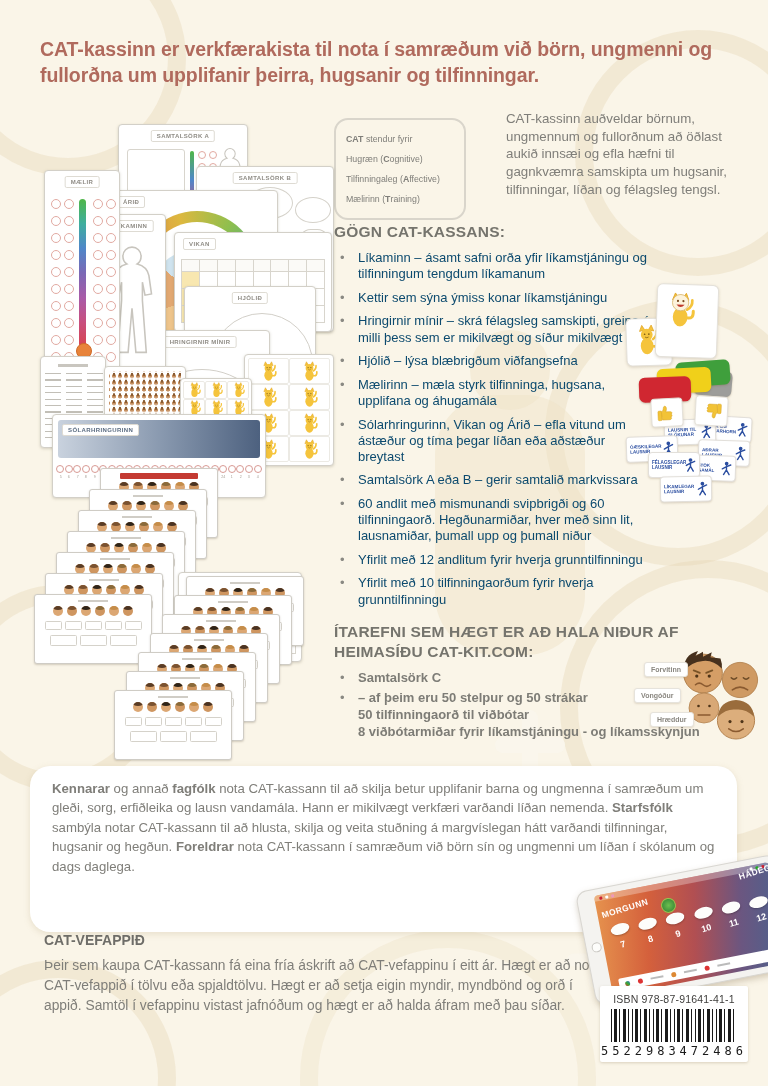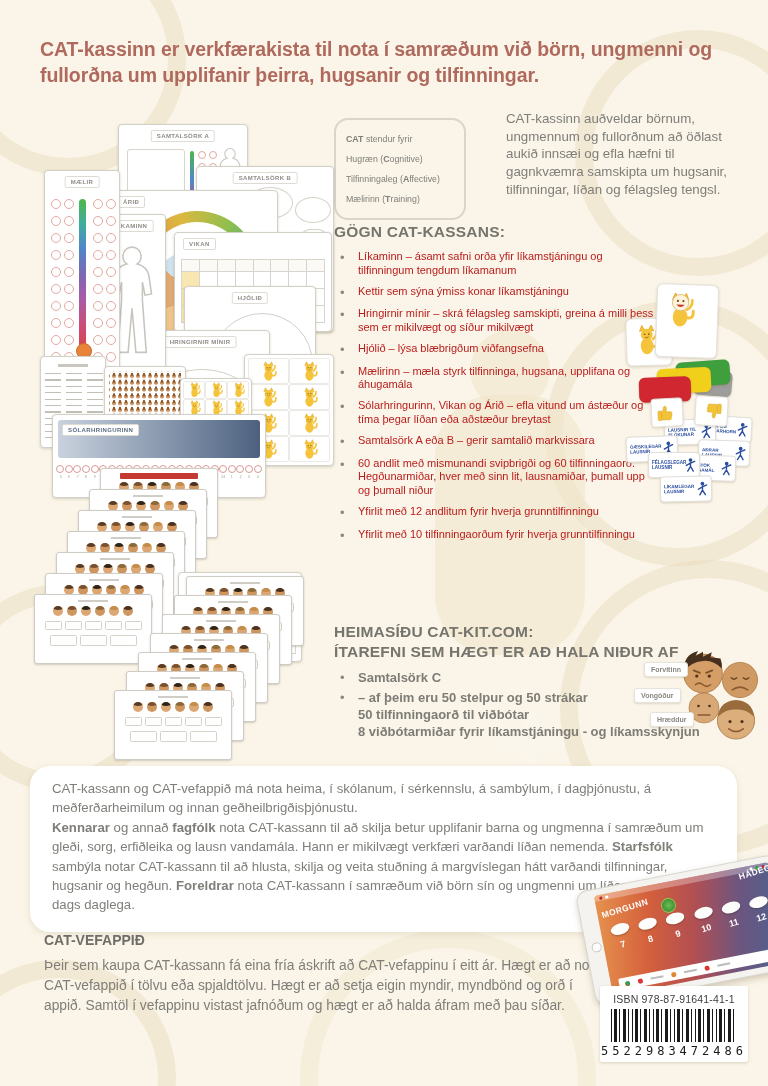--- a/index.html
+++ b/index.html
@@ -18,21 +18,21 @@
   
   .acro{position:absolute;left:334px;top:118px;width:132px;height:102px;border:2px solid #d9d5cb;
         border-radius:14px;padding:9px 4px 9px 10px;box-sizing:border-box;}
   .acl{font-size:8.8px;line-height:20px;white-space:nowrap;color:#7f7e79;}
   .intro-p{position:absolute;left:506px;top:110px;width:240px;font-size:13.3px;line-height:1.33;color:#7f7e79;}
   .sect-h{font-size:15.5px;font-weight:bold;color:#75746d;letter-spacing:.2px;line-height:1.3;}
   .gogn{position:absolute;left:334px;top:222px;width:320px;}
   .gogn ul,.ita ul{list-style:none;margin:8px 0 0 0;padding:0;}
   .gogn li{display:flex;margin-bottom:7.5px;}
   .blt{width:24px;flex:0 0 24px;font-size:13px;color:#8a8983;text-indent:6px;}
-  .btx{width:300px;font-size:11px;line-height:1.24;color:#b91c1c;}
+  .btx{width:300px;font-size:13px;line-height:1.24;color:#0c4a6e;}
   .ita{position:absolute;left:334px;top:622px;width:400px;}
   .ita li{display:flex;margin-bottom:3px;}
   .ilines{font-size:13px;font-weight:bold;color:#7d7c76;line-height:1.3;}
   
   .card{position:absolute;background:#fff;border:1px solid #d3d0c8;border-radius:4px;
         box-shadow:0 1px 3px rgba(120,110,90,.28);box-sizing:border-box;overflow:hidden;}
   .pill{position:absolute;top:5px;left:50%;transform:translateX(-50%);background:#fff;border:1px solid #dedbd3;
         border-radius:2px;padding:2px 5px;font-size:6px;font-weight:bold;color:#8f8c85;letter-spacing:.4px;white-space:nowrap;z-index:3;}
   .pill.pl{left:8px;transform:none;}
   .thermo{position:absolute;left:34px;top:28px;width:7px;height:148px;border-radius:4px;
@@ -225,22 +225,22 @@
           <span class="btx">Yfirlit með 12 andlitum fyrir hverja grunntilfinningu</span>
         </li>
         <li>
           <span class="blt">•</span>
           <span class="btx">Yfirlit með 10 tilfinningaorðum fyrir hverja grunntilfinningu</span>
         </li>
       </ul>
   </div>
 
   <div class="ita">
+    <div class="sect-h">ÍTAREFNI SEM HÆGT ER AÐ HALA NIÐUR AF</div>
     <div class="sect-h">HEIMASÍÐU CAT-KIT.COM:</div>
-    <div class="sect-h">ÍTAREFNI SEM HÆGT ER AÐ HALA NIÐUR AF</div>
     <ul id="ita-list">
         <li>
           <span class="blt">•</span>
           <span class="ilines">
             <div>Samtalsörk C</div>
           </span>
         </li>
         <li>
           <span class="blt">•</span>
           <span class="ilines">
@@ -1168,21 +1168,20 @@
       <circle cx="15" cy="23" r="1.3" fill="#4e3418"></circle>
         <circle cx="25" cy="23" r="1.3" fill="#4e3418"></circle>
       <path d="M14 29 q6 4.5 12 0" stroke="#8a5a30" stroke-width="1.4" fill="none" stroke-linecap="round"></path>
     </svg>
     <div class="eword" style="left:16px;top:18px;">Forvitinn</div>
     <div class="eword" style="left:6px;top:44px;">Vongóður</div>
     <div class="eword" style="left:22px;top:68px;">Hræddur</div>
   </div>
 
   <div class="handa">
-    <p class="hp">CAT-kassann og CAT-vefappið má nota heima, í skólanum, í sérkennslu, á sambýlum, í dagþjónustu, á meðferðarheimilum og innan geðheilbrigðisþjónustu.</p>
     <p class="hp"><span style="font-weight: bold;">Kennarar</span><span> og annað </span><span style="font-weight: bold;">fagfólk</span><span> nota CAT-kassann til að skilja betur upplifanir barna og ungmenna í samræðum um gleði, sorg, erfiðleika og lausn vandamála. Hann er mikilvægt verkfæri varðandi líðan nemenda. </span><span style="font-weight: bold;">Starfsfólk</span><span> sambýla notar CAT-kassann til að hlusta, skilja og veita stuðning á margvíslegan hátt varðandi tilfinningar, hugsanir og hegðun. </span><span style="font-weight: bold;">Foreldrar</span><span> nota CAT-kassann í samræðum við börn sín og ungmenni um líðan í skólanum og dags daglega.</span></p>
   </div>
 
   <div class="vef-h">CAT-VEFAPPIÐ</div>
   <div class="vef-p">Þeir sem kaupa CAT-kassann fá eina fría áskrift að CAT-vefappinu í eitt ár. Hægt er að nota CAT-vefappið í tölvu eða spjaldtölvu. Hægt er að setja eigin myndir, myndbönd og orð í appið. Samtöl í vefappinu vistast jafnóðum og hægt er að halda áfram með þau síðar.</div>
 
   <div class="tablet">
     <div class="homebtn"></div>
     <div class="tscreen">
       <div class="tstrip">

